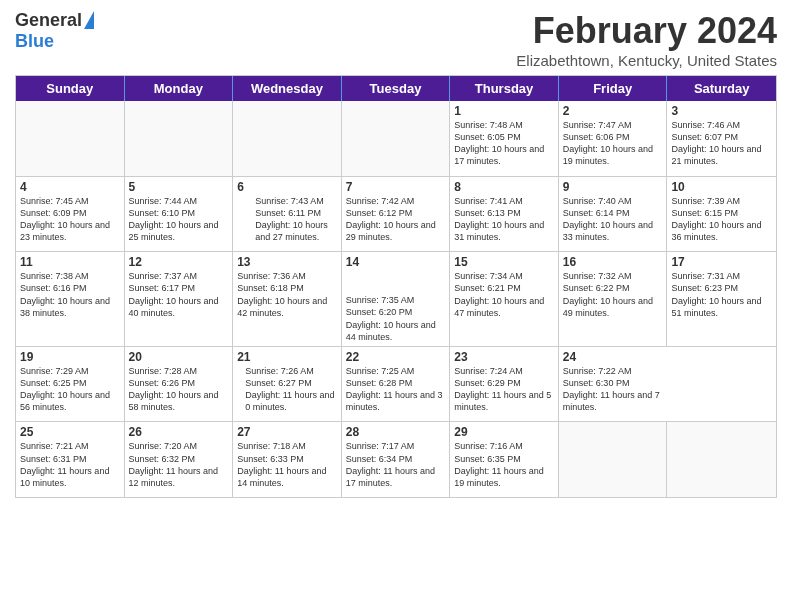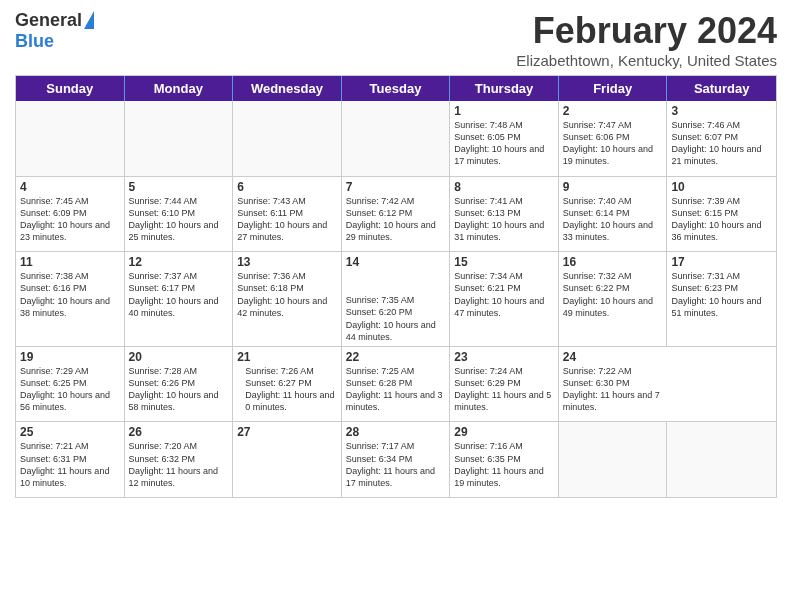--- a/index.html
+++ b/index.html
@@ -181,21 +181,21 @@
 Daylight: 10 hours and 23 minutes.</div>
           </div>
           <div class="cal-cell">
             <span class="day-num">5</span>
             <div class="cell-info" style="white-space: pre-line;">Sunrise: 7:44 AM
 Sunset: 6:10 PM
 Daylight: 10 hours and 25 minutes.</div>
           </div>
           <div class="cal-cell">
             <span class="day-num">6</span>
-            <div class="cell-info" style="white-space: pre-line;">Sunrise: 7:43 AM
+            <div class="cell-info" style="white-space: pre-line; margin-left: 18px;">Sunrise: 7:43 AM
 Sunset: 6:11 PM
 Daylight: 10 hours and 27 minutes.</div>
           </div>
           <div class="cal-cell">
             <span class="day-num">7</span>
             <div class="cell-info" style="white-space: pre-line;">Sunrise: 7:42 AM
 Sunset: 6:12 PM
 Daylight: 10 hours and 29 minutes.</div>
           </div>
           <div class="cal-cell">
@@ -307,20 +307,23 @@
 Daylight: 11 hours and 10 minutes.</div>
           </div>
           <div class="cal-cell">
             <span class="day-num">26</span>
             <div class="cell-info" style="white-space: pre-line;">Sunrise: 7:20 AM
 Sunset: 6:32 PM
 Daylight: 11 hours and 12 minutes.</div>
           </div>
           <div class="cal-cell">
             <span class="day-num">27</span>
+            <div class="cell-info" style="white-space: pre-line;">Sunrise: 7:18 AM
+Sunset: 6:33 PM
+Daylight: 11 hours and 14 minutes.</div>
           </div>
           <div class="cal-cell">
             <span class="day-num">28</span>
             <div class="cell-info" style="white-space: pre-line;">Sunrise: 7:17 AM
 Sunset: 6:34 PM
 Daylight: 11 hours and 17 minutes.</div>
           </div>
           <div class="cal-cell">
             <span class="day-num">29</span>
             <div class="cell-info" style="white-space: pre-line;">Sunrise: 7:16 AM

